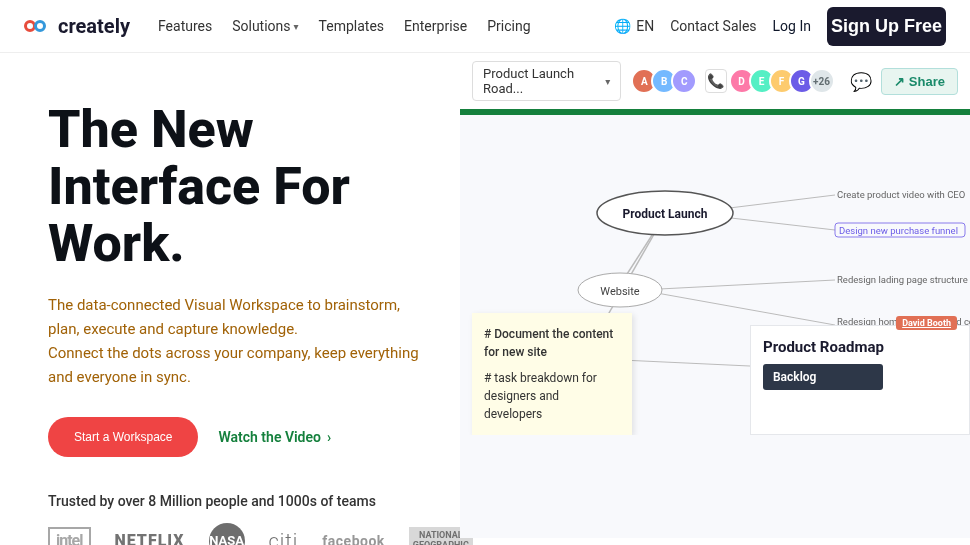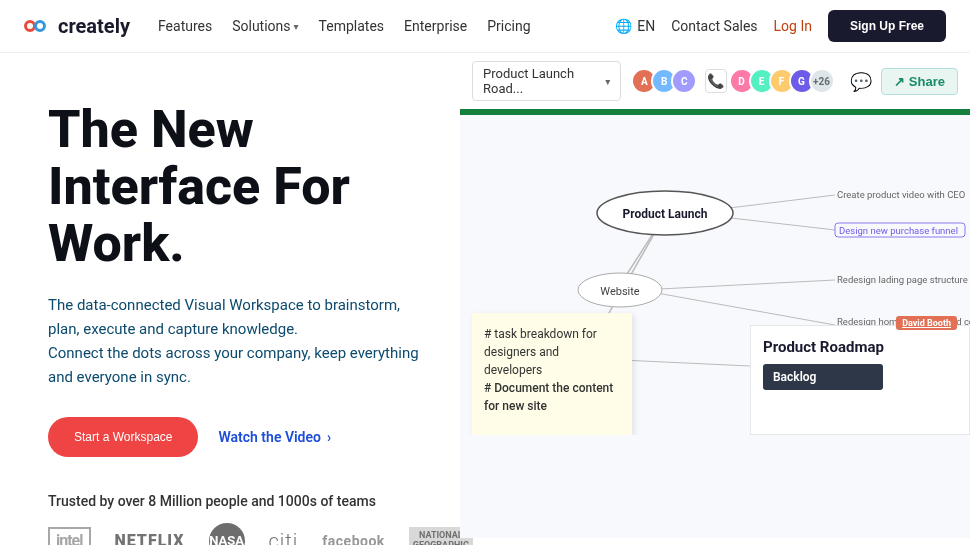--- a/index.html
+++ b/index.html
@@ -16,41 +16,41 @@
     .logo-icon { width: 28px; height: 18px; display: flex; align-items: center; gap: 2px; }
     .logo-circle-1 { width: 12px; height: 12px; border-radius: 50%; border: 3px solid #e74c3c; }
     .logo-circle-2 { width: 12px; height: 12px; border-radius: 50%; border: 3px solid #3498db; margin-left: -4px; }
     .nav-links { display: flex; align-items: center; gap: 20px; }
     .nav-link { font-size: 14px; color: #333; cursor: pointer; text-decoration: none; display: flex; align-items: center; gap: 3px; }
     .chevron { font-size: 10px; color: #666; }
     .nav-right { display: flex; align-items: center; gap: 16px; }
     .lang { display: flex; align-items: center; gap: 4px; font-size: 14px; color: #333; cursor: pointer; }
     .globe-icon { font-size: 14px; }
     .contact-sales { font-size: 14px; color: #333; cursor: pointer; }
-    .login-link { font-size: 14px; color: #c2410c; cursor: pointer; }
+    .login-link { font-size: 14px; color: #0f172a; cursor: pointer; }
     .signup-btn {
       background: #1a1a2e; color: #fff; border: none; border-radius: 6px;
-      padding: 9px 22px; font-size: 12px; font-weight: 600; cursor: pointer;
+      padding: 9px 4px; font-size: 18px; font-weight: 600; cursor: pointer;
     }
 
     
     .main { display: flex; height: 485px; }
 
     
     .hero-left {
       width: 460px; padding: 48px 32px 32px 48px; flex-shrink: 0;
     }
     .hero-title { font-size: 52px; font-weight: 800; line-height: 1.1; color: #0d1117; margin-bottom: 20px; }
-    .hero-subtitle { font-size: 15px; color: #0c4a6e; line-height: 1.6; margin-bottom: 28px; }
+    .hero-subtitle { font-size: 15px; color: #a16207; line-height: 1.6; margin-bottom: 28px; }
     .cta-row { display: flex; align-items: center; gap: 20px; margin-bottom: 36px; }
     .start-btn {
       background: #ef4444; color: #fff; border: none; border-radius: 30px;
       padding: 13px 26px; font-size: 12px; font-weight: 400; cursor: pointer;
     }
-    .watch-link { display: flex; align-items: center; gap: 6px; font-size: 14px; color: #1d4ed8; font-weight: 600; cursor: pointer; text-decoration: none; }
+    .watch-link { display: flex; align-items: center; gap: 6px; font-size: 14px; color: #15803d; font-weight: 600; cursor: pointer; text-decoration: none; }
     .trusted-text { font-size: 14px; color: #333; margin-bottom: 18px; font-weight: 500; }
     .logos-row { display: flex; align-items: center; gap: 24px; }
     .brand-logo {
       height: 28px; display: flex; align-items: center; justify-content: center;
       filter: grayscale(100%); opacity: 0.7;
     }
     .intel-logo { font-size: 16px; font-weight: 700; color: #00a0dc; letter-spacing: -1px; border: 2px solid #00a0dc; padding: 2px 6px; }
     .netflix-logo { font-size: 16px; font-weight: 900; color: #e50914; letter-spacing: 1px; text-transform: uppercase; }
     .nasa-logo { font-size: 13px; font-weight: 700; background: #0033a0; color: #fff; padding: 4px 7px; border-radius: 50%; width: 36px; height: 36px; display: flex; align-items: center; justify-content: center; }
     .citi-logo { font-size: 20px; font-weight: 300; color: #003b8e; letter-spacing: 1px; }
@@ -235,22 +235,22 @@
         <text x="122" y="250" text-anchor="middle" font-size="11" fill="#444">Marketing</text>
 
         <text x="372" y="83" font-size="9.5" fill="#666">Create product video with CEO</text>
         <rect x="370" y="108" width="130" height="14" rx="3" fill="none" stroke="#6c5ce7" stroke-width="0.8"></rect>
         <text x="374" y="119" font-size="9.5" fill="#6c5ce7">Design new purchase funnel</text>
         <text x="372" y="168" font-size="9.5" fill="#666">Redesign lading page structure</text>
         <text x="372" y="210" font-size="9.5" fill="#666">Redesign home page (UX and content)</text>
       </svg>
 
       <div class="sticky-note">
+        <div style="margin-bottom:8px;font-weight:500;"># Document the content for new site</div>
         <div># task breakdown for designers and developers</div>
-        <div style="margin-bottom:8px;font-weight:500;"># Document the content for new site</div>
       </div>
 
       <div class="roadmap-panel">
         <div class="roadmap-badge">David Booth</div>
         <div class="roadmap-title">Product Roadmap</div>
         <div class="backlog-bar">Backlog</div>
       </div>
     </div>
   </div>
 

